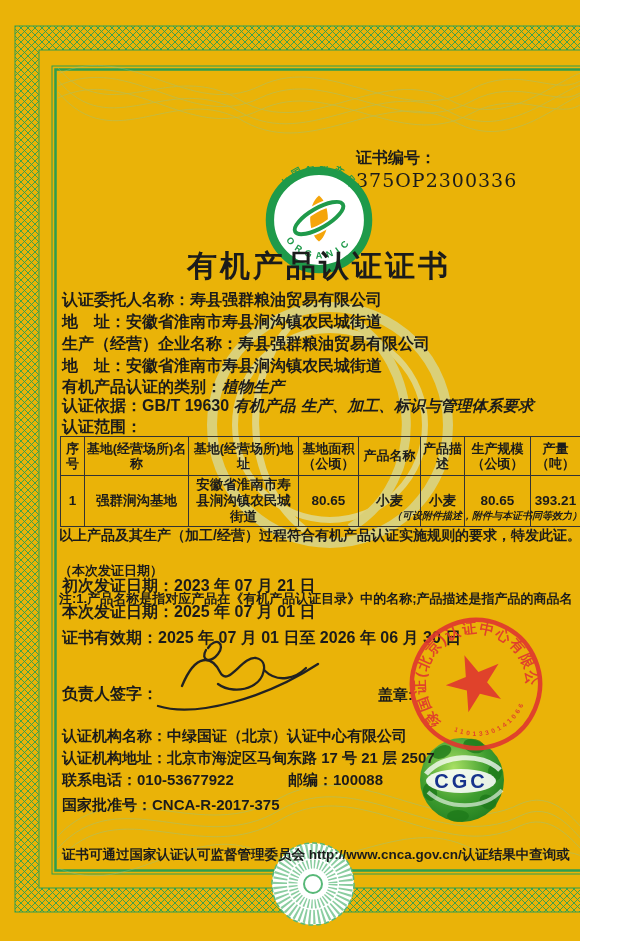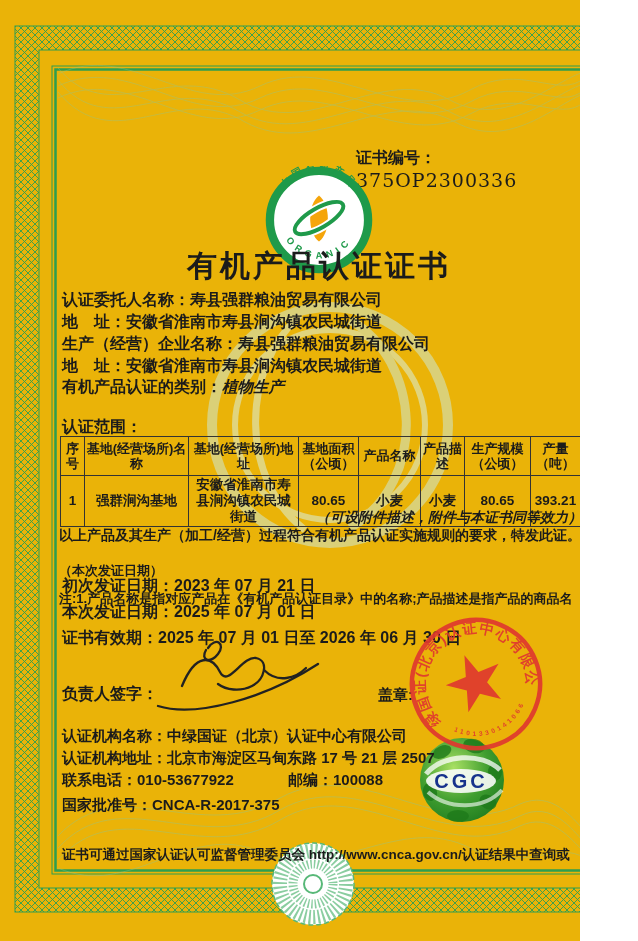--- a/index.html
+++ b/index.html
@@ -12,21 +12,21 @@
   .certno{left:356px;top:148px;font-size:16px;}
   .certno .num{font-size:19px;letter-spacing:1px;}
   .title{left:52px;top:246px;width:534px;text-align:center;font-size:30px;font-weight:900;letter-spacing:3px;}
   .iline{left:62px;font-size:16px;line-height:20px;white-space:nowrap;}
   .iline .kai{font-size:15.5px;}
   table.scope{position:absolute;left:60px;top:436px;width:520px;border-collapse:collapse;table-layout:fixed;background:transparent;}
   table.scope th,table.scope td{border:1px solid #333;text-align:center;vertical-align:middle;
       font-family:"Liberation Sans",sans-serif;font-weight:700;color:#1b1b1b;padding:1px 1px;}
   table.scope th{font-size:13px;line-height:15.5px;height:36px;}
   table.scope td{font-size:13.5px;line-height:16px;height:40px;}
-  .attach{left:200px;top:509px;width:382px;text-align:right;font-size:14px;}
+  .attach{left:200px;top:509px;width:382px;text-align:right;font-size:10px;}
   .statement{left:59px;top:527px;width:524px;font-size:14px;white-space:nowrap;}
   .note1{left:59px;top:546px;width:524px;font-size:13px;white-space:nowrap;margin-top:44px;}
   .note2{left:59px;top:562px;font-size:13px;}
   .dline{left:62px;font-size:16px;white-space:nowrap;}
   .aline{left:62px;font-size:15px;white-space:nowrap;}
   .footer{left:62px;width:522px;font-size:13.5px;white-space:nowrap;margin-top:22px;}
   .stamp-seal{transform:rotate(-22deg);}
 </style>
 </head>
 <body>
@@ -110,20 +110,23 @@
     <span>地　址：</span><span>安徽省淮南市寿县涧沟镇农民城街道</span>
   </div>
   <div class="abs iline hei" style="top:334px;text-align:right;">
     <span>生产（经营）企业名称：</span><span>寿县强群粮油贸易有限公司</span>
   </div>
   <div class="abs iline hei" style="top:356px;">
     <span>地　址：</span><span>安徽省淮南市寿县涧沟镇农民城街道</span>
   </div>
   <div class="abs iline hei" style="top:377px;">
     <span>有机产品认证的类别：</span><span class="kai">植物生产</span>
+  </div>
+  <div class="abs iline hei" style="top:396px;">
+    <span>认证依据：</span><span>GB/T 19630</span>&nbsp;<span class="kai">有机产品 生产、加工、标识与管理体系要求</span>
   </div>
   <div class="abs iline hei" style="top:417px;">
     <span>认证范围：</span>
   </div>
 
   <table class="scope">
     <colgroup>
       <col style="width:24px">
         <col style="width:104px">
         <col style="width:110px">

